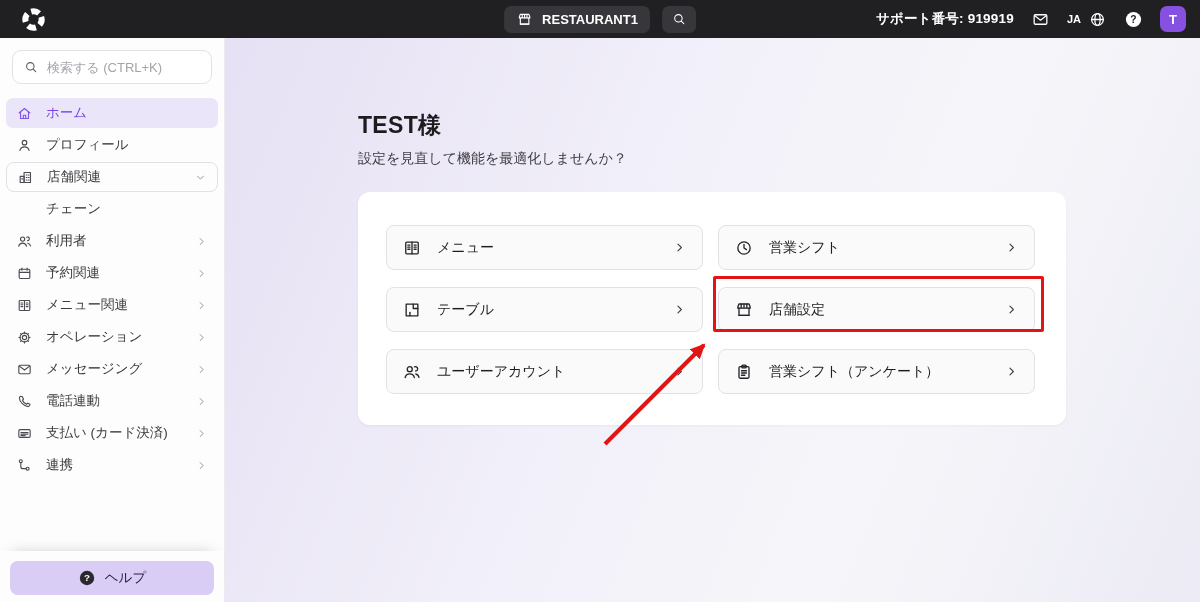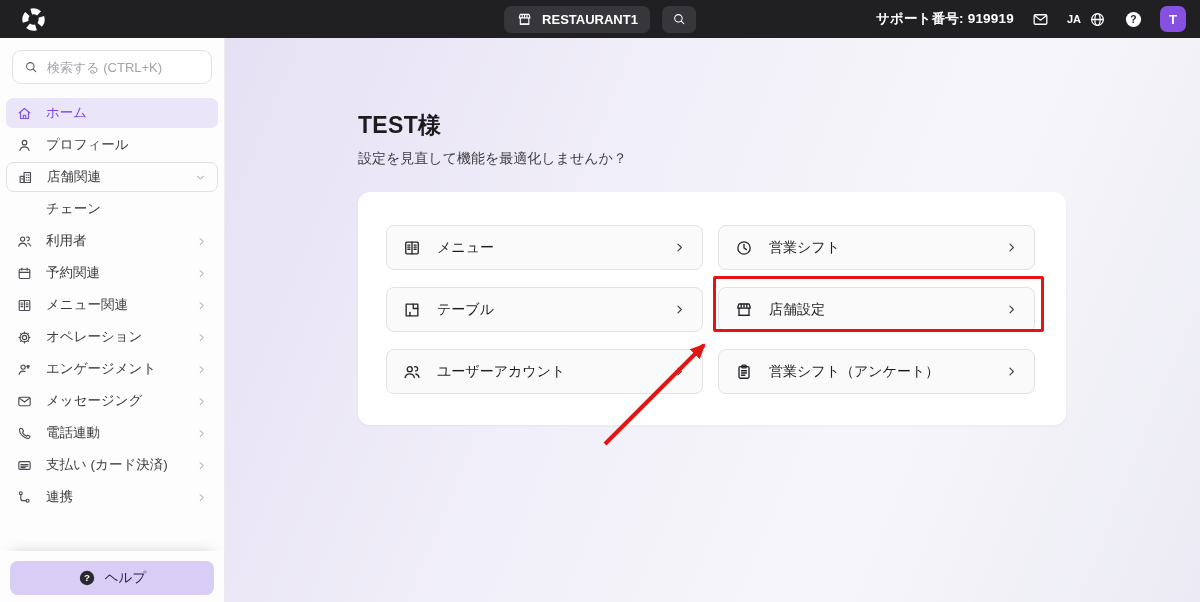--- a/index.html
+++ b/index.html
@@ -243,35 +243,20 @@
           <span class="label">オペレーション</span>
           <span class="chev">
             <svg viewBox="0 0 24 24" fill="none" stroke="currentColor" stroke-width="1.7" stroke-linecap="round" stroke-linejoin="round">
               <path d="m9.5 6.5 5.5 5.5-5.5 5.5"></path>
             </svg>
           </span>
         </div>
         <div class="nav-item">
           <span class="icon">
             <svg viewBox="0 0 24 24" fill="none" stroke="currentColor" stroke-width="1.6" stroke-linecap="round" stroke-linejoin="round">
-              <circle cx="10" cy="8.6" r="3"></circle>
-              <path d="M4.4 19c.7-3.2 3-4.8 5.6-4.8 1 0 2 .2 2.8.7"></path>
-              <path d="M17 10.3c-1.8-1.3-2.7-2.9-1.5-3.9.7-.5 1.5-.2 1.5.4 0-.6.8-.9 1.5-.4 1.2 1-.3 2.6-1.5 3.9z" fill="currentColor" stroke-width="1"></path>
-            </svg>
-          </span>
-          <span class="label">エンゲージメント</span>
-          <span class="chev">
-            <svg viewBox="0 0 24 24" fill="none" stroke="currentColor" stroke-width="1.7" stroke-linecap="round" stroke-linejoin="round">
-              <path d="m9.5 6.5 5.5 5.5-5.5 5.5"></path>
-            </svg>
-          </span>
-        </div>
-        <div class="nav-item">
-          <span class="icon">
-            <svg viewBox="0 0 24 24" fill="none" stroke="currentColor" stroke-width="1.6" stroke-linecap="round" stroke-linejoin="round">
               <rect x="4" y="6" width="16" height="12" rx="1.6"></rect>
               <path d="m4.8 7.2 7.2 5.6 7.2-5.6"></path>
             </svg>
           </span>
           <span class="label">メッセージング</span>
           <span class="chev">
             <svg viewBox="0 0 24 24" fill="none" stroke="currentColor" stroke-width="1.7" stroke-linecap="round" stroke-linejoin="round">
               <path d="m9.5 6.5 5.5 5.5-5.5 5.5"></path>
             </svg>
           </span>

